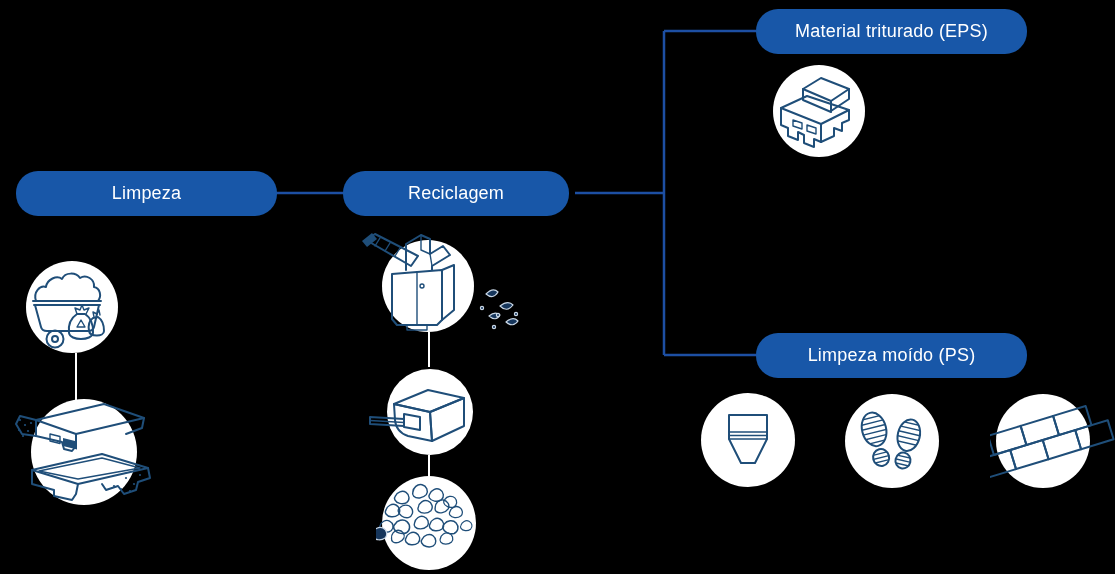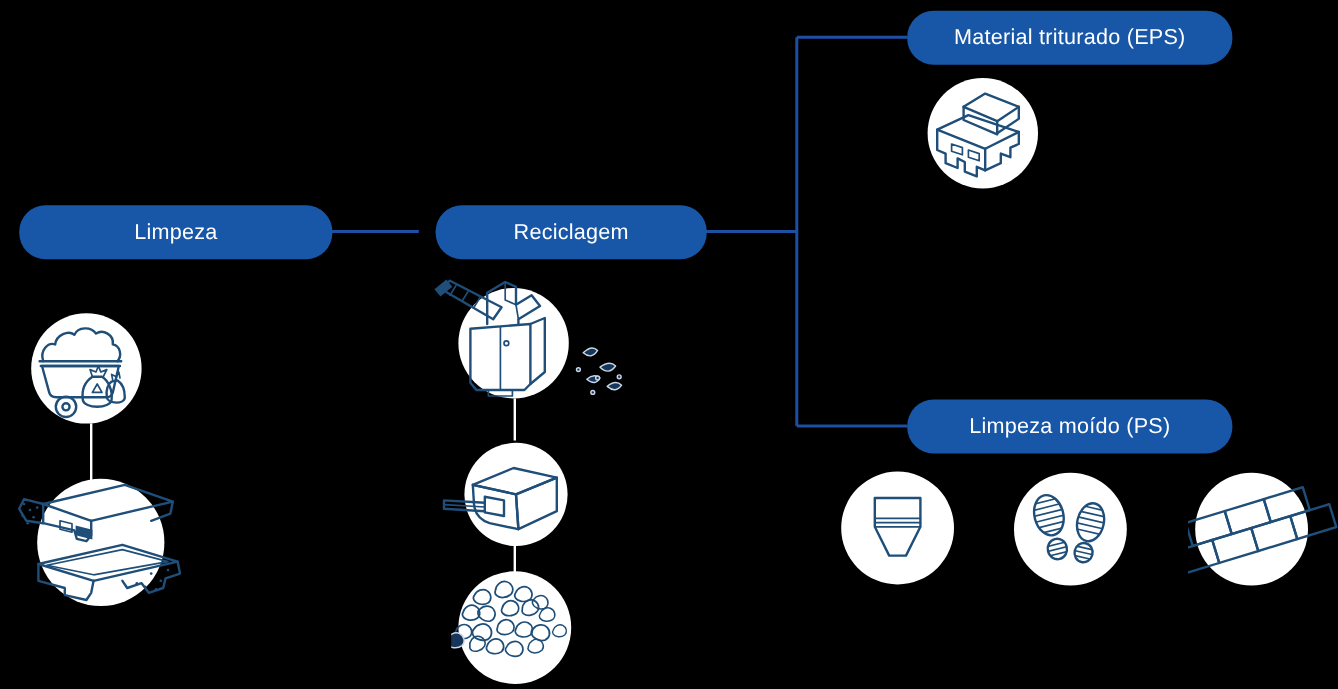--- a/index.html
+++ b/index.html
@@ -30,21 +30,21 @@
 
   <svg class="wires" style="left:0;top:0" width="1115" height="574" viewBox="0 0 1115 574">
     <path class="blue-wire" d="M242,193 H349 M575,193 H664 M664,31 V355 M664,31 H756 M664,355 H756"></path>
     <path class="white-wire" d="M76,353 V400 M429,332 V367 M429,455 V477"></path>
   </svg>
 
   <div class="node" style="left:16px;top:171px;width:261px;height:45px">
     <span>Limpeza</span>
   </div>
 
-  <div class="node" style="left:363px;top:171px;width:226px;height:45px">
+  <div class="node" style="left:343px;top:171px;width:226px;height:45px">
     <span>Reciclagem</span>
   </div>
 
   <div class="node" style="left:756px;top:9px;width:271px;height:45px">
     <span>Material triturado (EPS)</span>
   </div>
 
   <div class="node" style="left:756px;top:333px;width:271px;height:45px">
     <span>Limpeza moído (PS)</span>
   </div>

